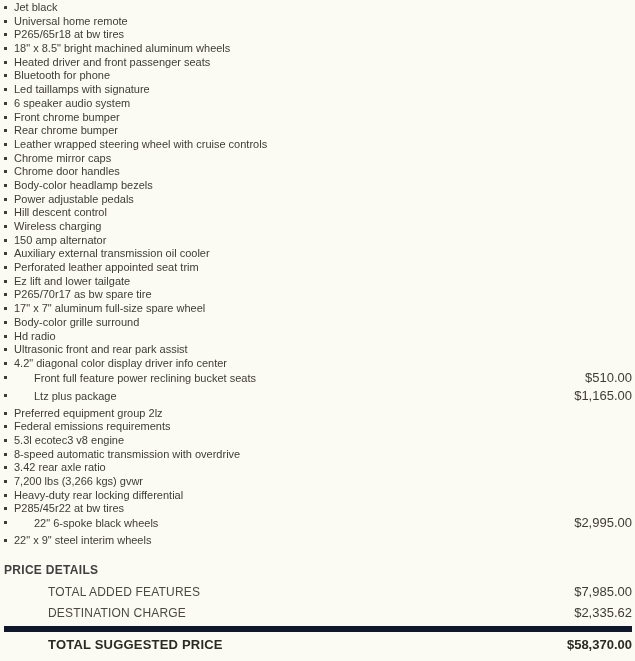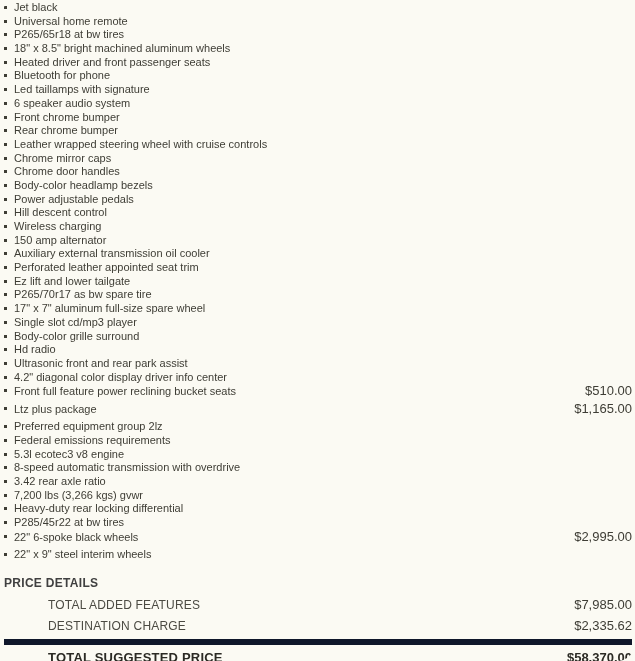--- a/index.html
+++ b/index.html
@@ -29,20 +29,21 @@
     display: flex;
     align-items: baseline;
     height: 13.7px;
     font-size: 11px;
     line-height: 13px;
     color: #3e3d35;
     white-space: nowrap;
   }
   li.feature-row.has-price {
     height: 18px;
+    gap: 20px;
   }
   .bullet {
     flex: 0 0 auto;
     width: 3px;
     height: 3px;
     background: #3e3d35;
     align-self: flex-start;
     margin-top: 5px;
     margin-right: 7px;
   }
@@ -211,25 +212,20 @@
       <span class="feature-label">P265/70r17 as bw spare tire</span>
       <span class="feature-price"></span>
     </li>
       <li class="feature-row">
       <span class="bullet"></span>
       <span class="feature-label">17" x 7" aluminum full-size spare wheel</span>
       <span class="feature-price"></span>
     </li>
       <li class="feature-row">
       <span class="bullet"></span>
-      <span class="feature-label">Single slot cd/mp3 player</span>
-      <span class="feature-price"></span>
-    </li>
-      <li class="feature-row">
-      <span class="bullet"></span>
       <span class="feature-label">Body-color grille surround</span>
       <span class="feature-price"></span>
     </li>
       <li class="feature-row">
       <span class="bullet"></span>
       <span class="feature-label">Hd radio</span>
       <span class="feature-price"></span>
     </li>
       <li class="feature-row">
       <span class="bullet"></span>

